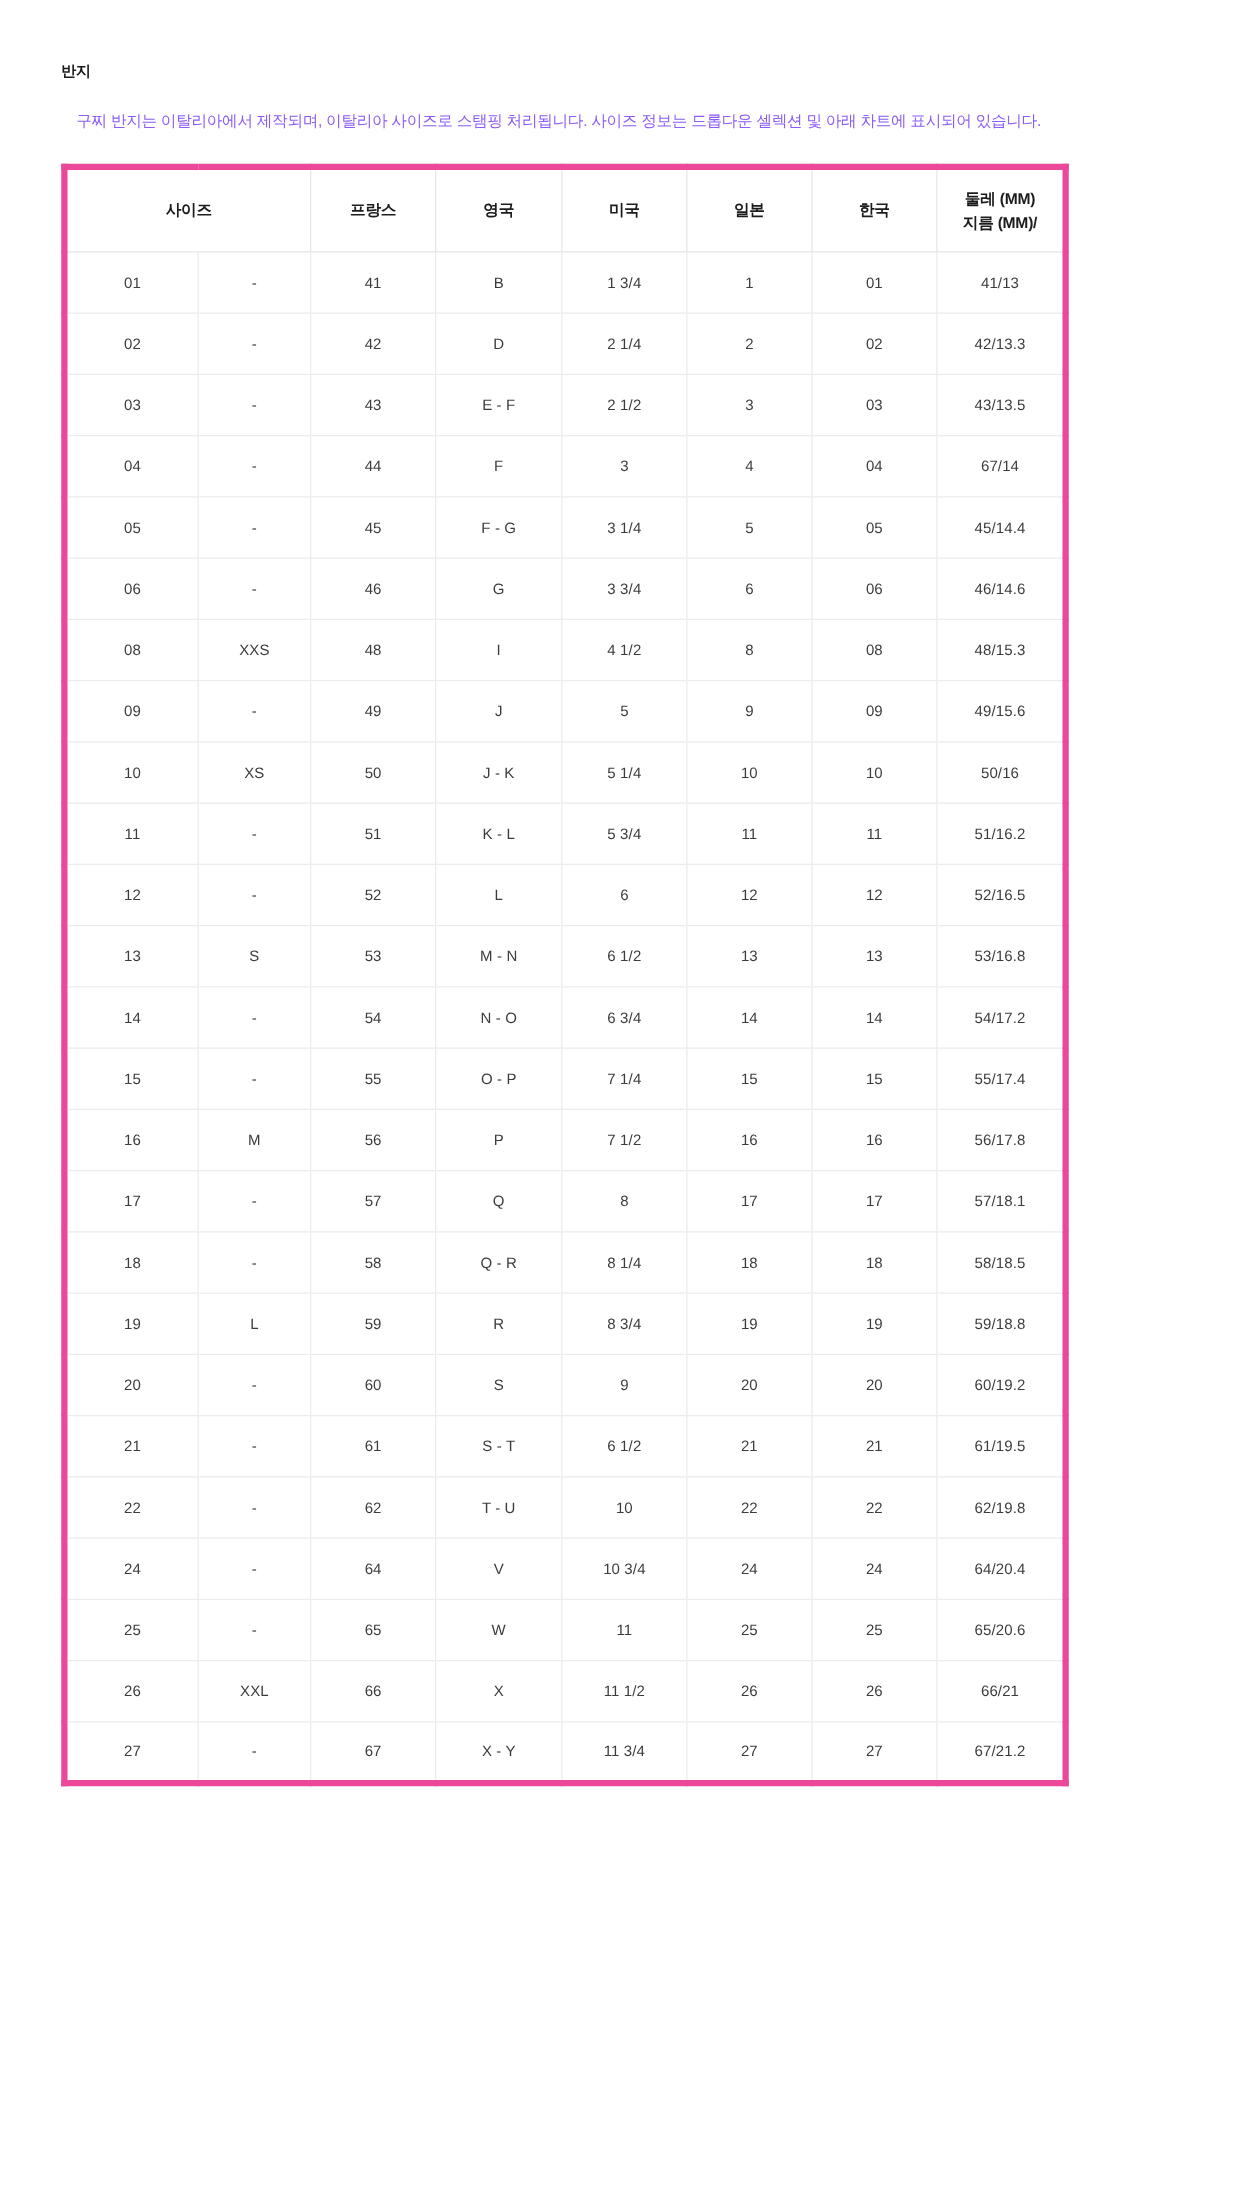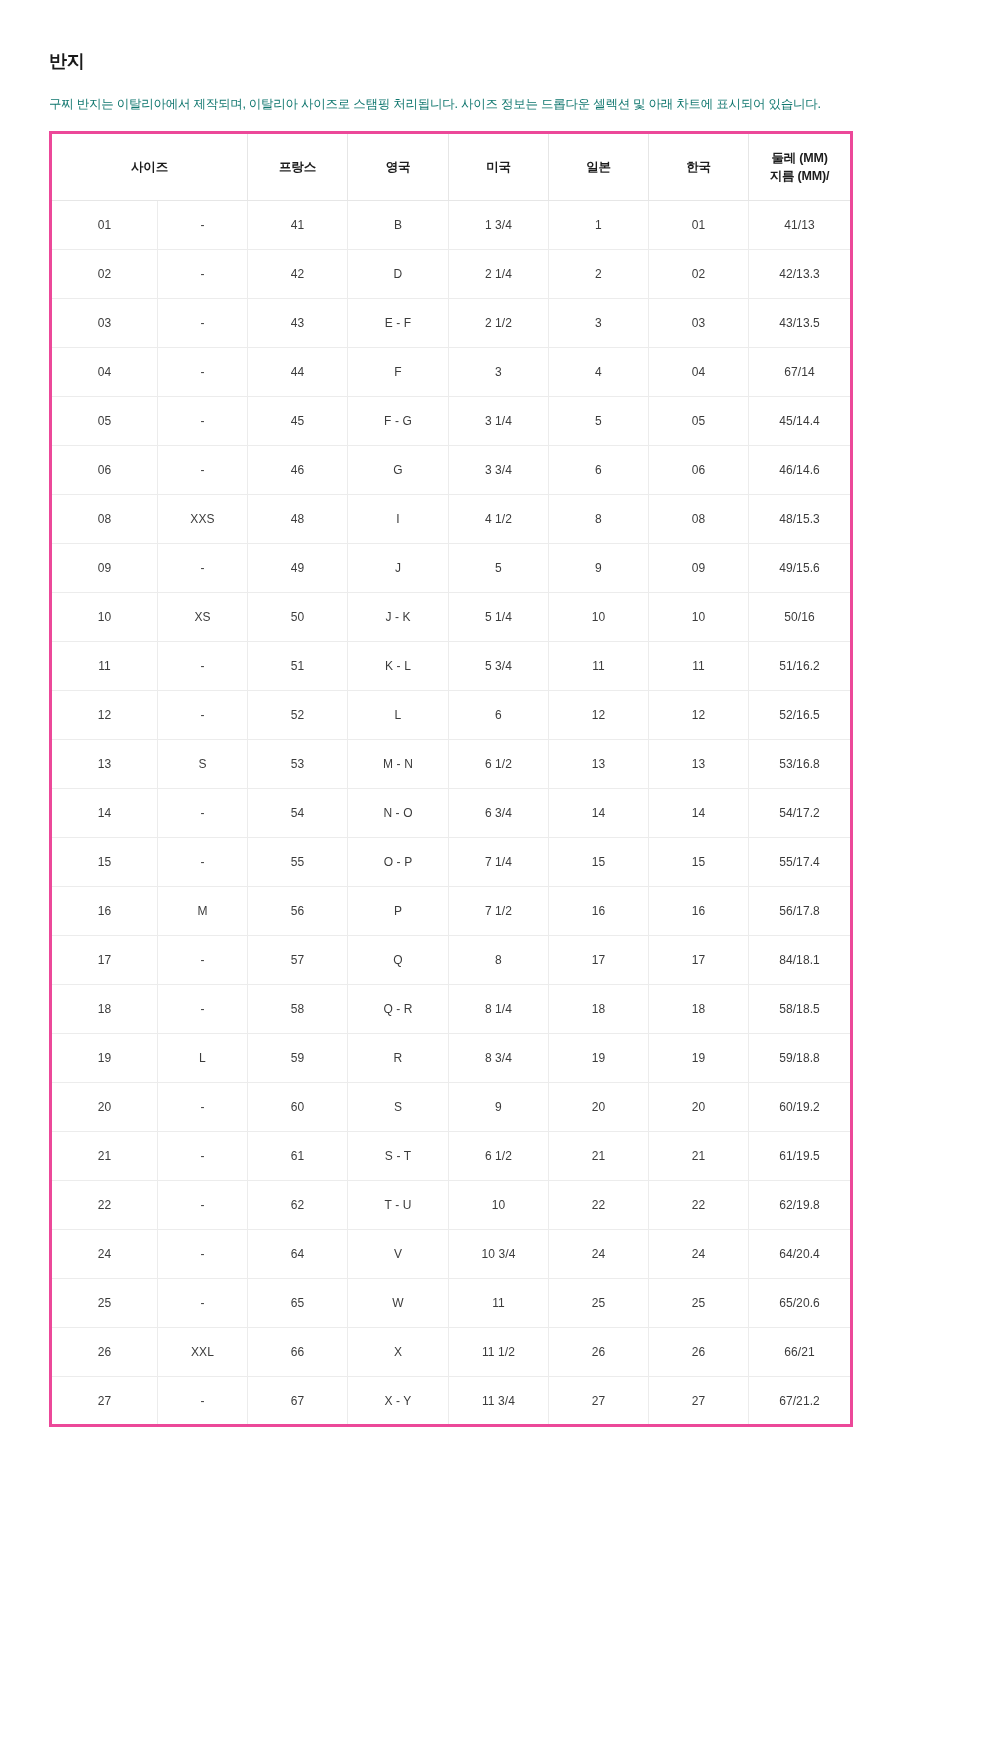--- a/index.html
+++ b/index.html
@@ -19,46 +19,46 @@
     background: #ffffff;
     overflow: hidden;
   }
   .intro {
     position: absolute;
     left: 49px;
     top: 50px;
     width: 880px;
   }
   .page-title {
-    font-size: 18px;
+    font-size: 12px;
     font-weight: 700;
     color: #1a1a1a;
     letter-spacing: -0.2px;
     margin: 0 0 22px 0;
     line-height: 1.3;
   }
   .page-desc {
     font-size: 12.5px;
     font-weight: 400;
-    color: #0f766e;
+    color: #8b5cf6;
     letter-spacing: -0.25px;
-    margin: 0;
+    margin: 12px;
     line-height: 1.5;
   }
   .table-wrap {
     position: absolute;
     left: 49px;
     top: 131px;
     width: 801px;
   }
   table.size-chart {
     width: 801px;
     border-collapse: collapse;
     table-layout: fixed;
-    border: 3px solid #ec4899;
+    border: 5px solid #ec4899;
     padding-left: 17px;
   }
   table.size-chart col.c1 { width: 107px; }
   table.size-chart col.c2 { width: 90px; }
   table.size-chart col.c3 { width: 100px; }
   table.size-chart col.c4 { width: 101px; }
   table.size-chart col.c5 { width: 100px; }
   table.size-chart col.c6 { width: 100px; }
   table.size-chart col.c7 { width: 100px; }
   table.size-chart col.c8 { width: 103px; }
@@ -276,21 +276,21 @@
             <td>56/17.8</td>
           </tr>
           <tr>
             <td>17</td>
             <td>-</td>
             <td>57</td>
             <td>Q</td>
             <td>8</td>
             <td>17</td>
             <td>17</td>
-            <td>84/18.1</td>
+            <td>57/18.1</td>
           </tr>
           <tr>
             <td>18</td>
             <td>-</td>
             <td>58</td>
             <td>Q - R</td>
             <td>8 1/4</td>
             <td>18</td>
             <td>18</td>
             <td>58/18.5</td>

